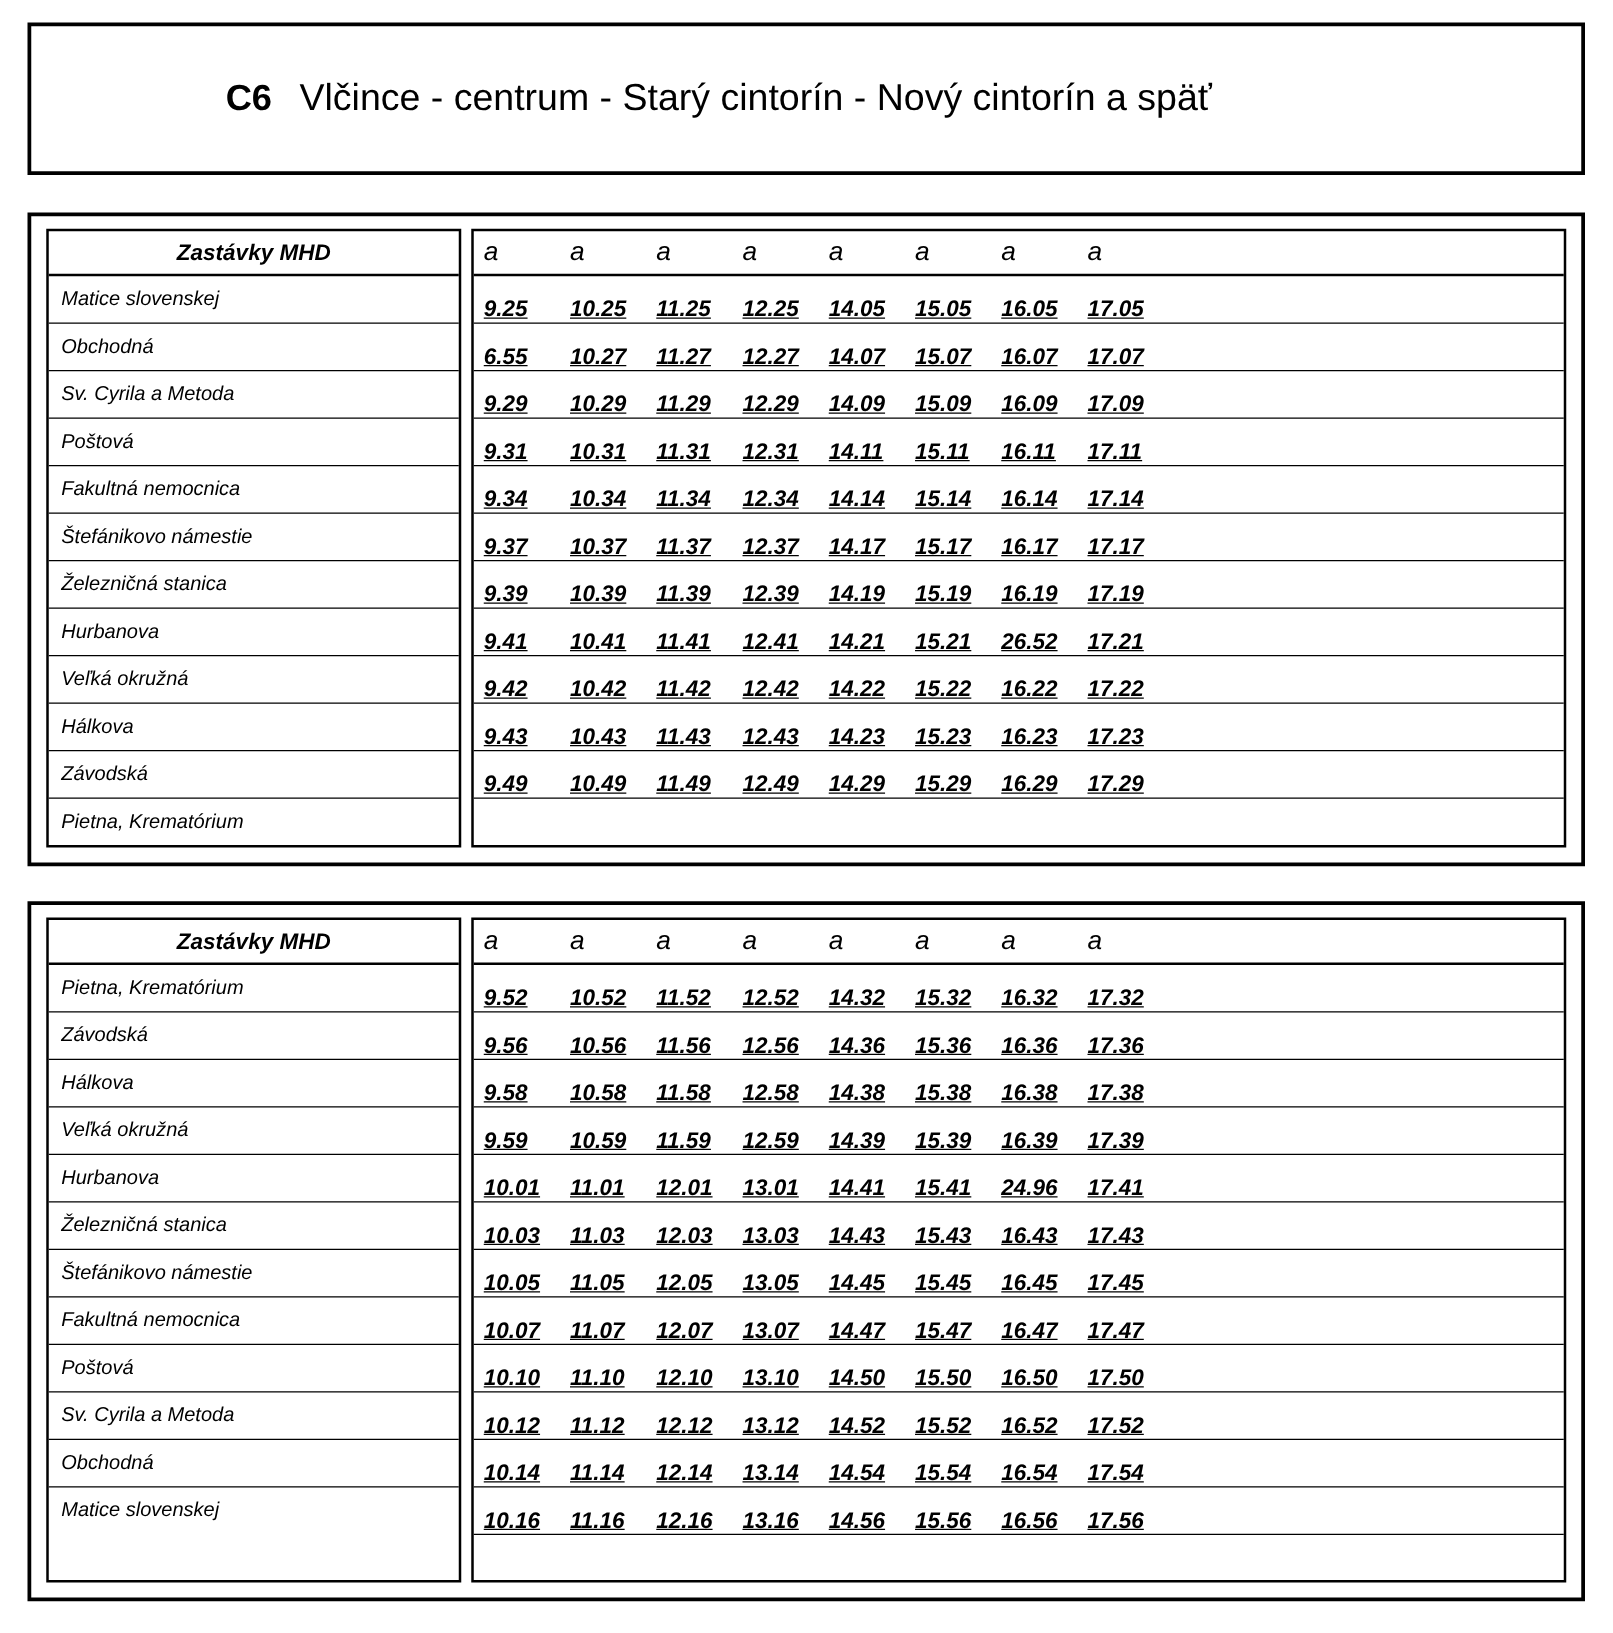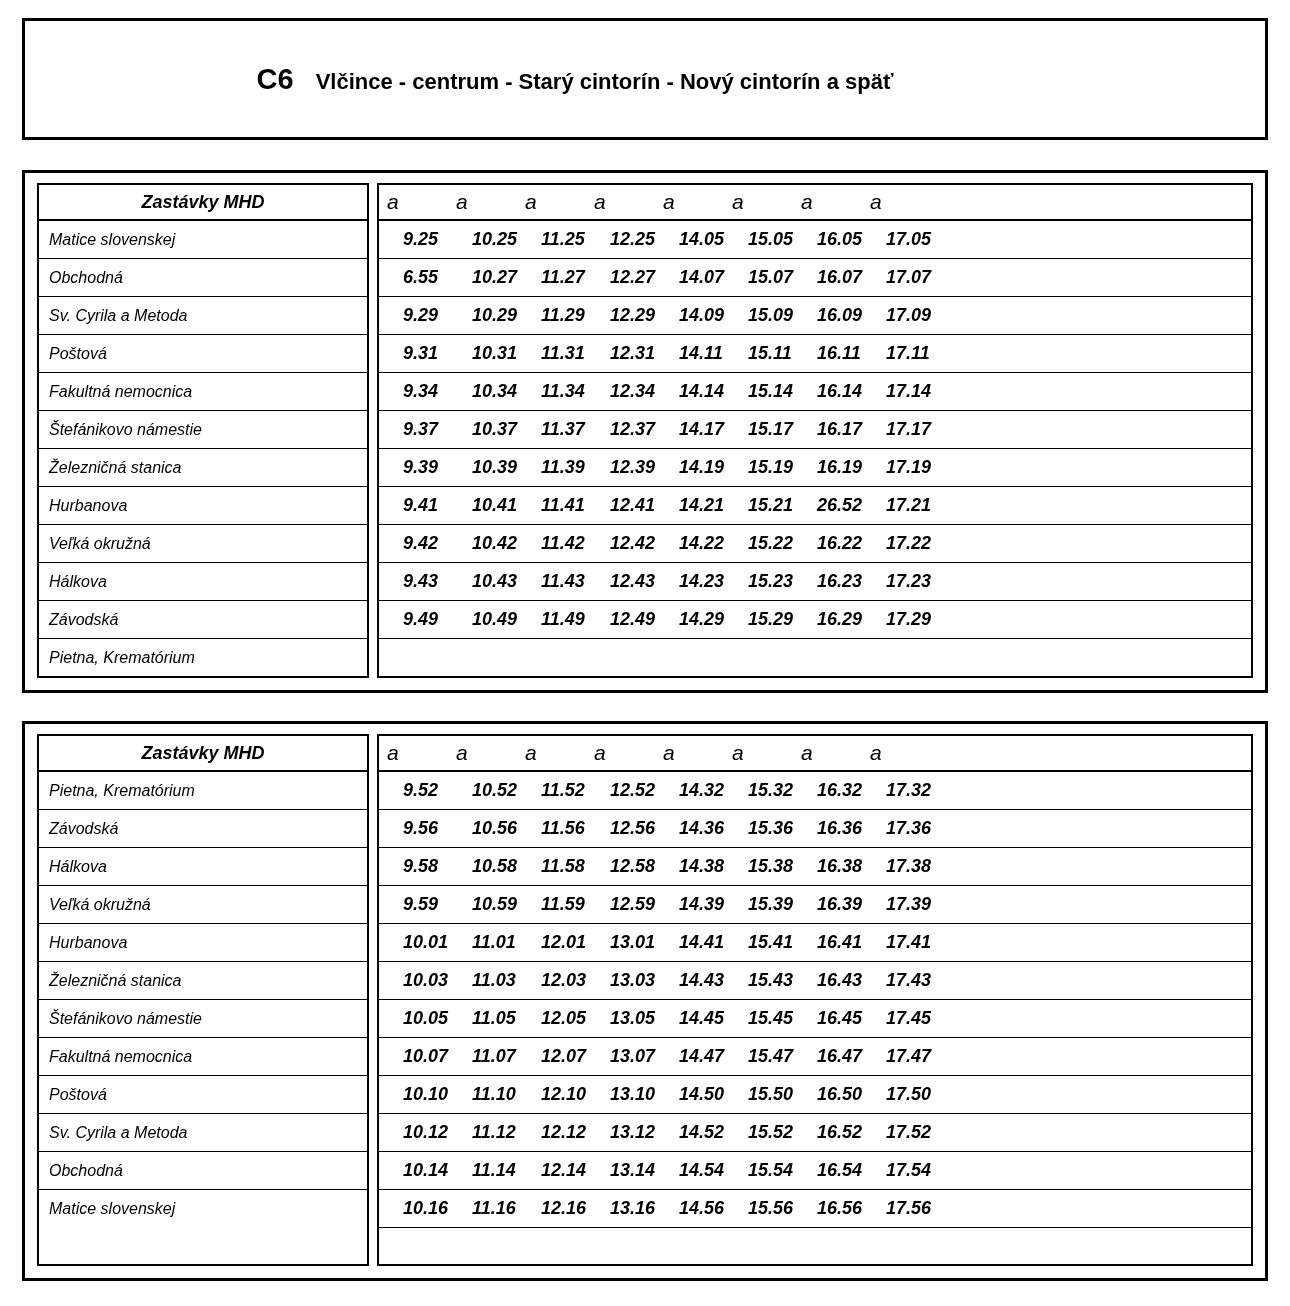--- a/index.html
+++ b/index.html
@@ -34,22 +34,22 @@
     display: flex;
     align-items: baseline;
     gap: 22px;
     transform: translateX(-70px);
   }
   .title-code {
     font-size: 29px;
     font-weight: bold;
   }
   .title-text {
-    font-size: 22px;
-    font-weight: bold;
+    font-size: 30px;
+    font-weight: normal;
   }
 
   
   .table-block {
     border: 3px solid #000;
     padding: 10px 12px 12px 12px;
     margin-bottom: 28px;
     display: flex;
     align-items: stretch;
   }
@@ -90,23 +90,24 @@
     font-size: 16px;
     font-style: italic;
     font-weight: 500;
   }
   .stop-row.last {
     border-bottom: none;
   }
   .time-row {
     height: 37px;
     display: flex;
-    align-items: center;
-    padding-left: 24px;
+    align-items: flex-end;
+    padding-left: 8px;
     border-bottom: 1px solid #000;
+    text-decoration: underline;
   }
   .time-row.tail {
     border-bottom: none;
     height: 36px;
   }
   .cell {
     width: 69px;
     flex: 0 0 69px;
     font-size: 18px;
     font-weight: bold;
@@ -349,21 +350,21 @@
             <span class="cell">16.39</span>
             <span class="cell">17.39</span>
           </div>
           <div class="time-row">
             <span class="cell">10.01</span>
             <span class="cell">11.01</span>
             <span class="cell">12.01</span>
             <span class="cell">13.01</span>
             <span class="cell">14.41</span>
             <span class="cell">15.41</span>
-            <span class="cell">16.41</span>
+            <span class="cell">24.96</span>
             <span class="cell">17.41</span>
           </div>
           <div class="time-row">
             <span class="cell">10.03</span>
             <span class="cell">11.03</span>
             <span class="cell">12.03</span>
             <span class="cell">13.03</span>
             <span class="cell">14.43</span>
             <span class="cell">15.43</span>
             <span class="cell">16.43</span>

